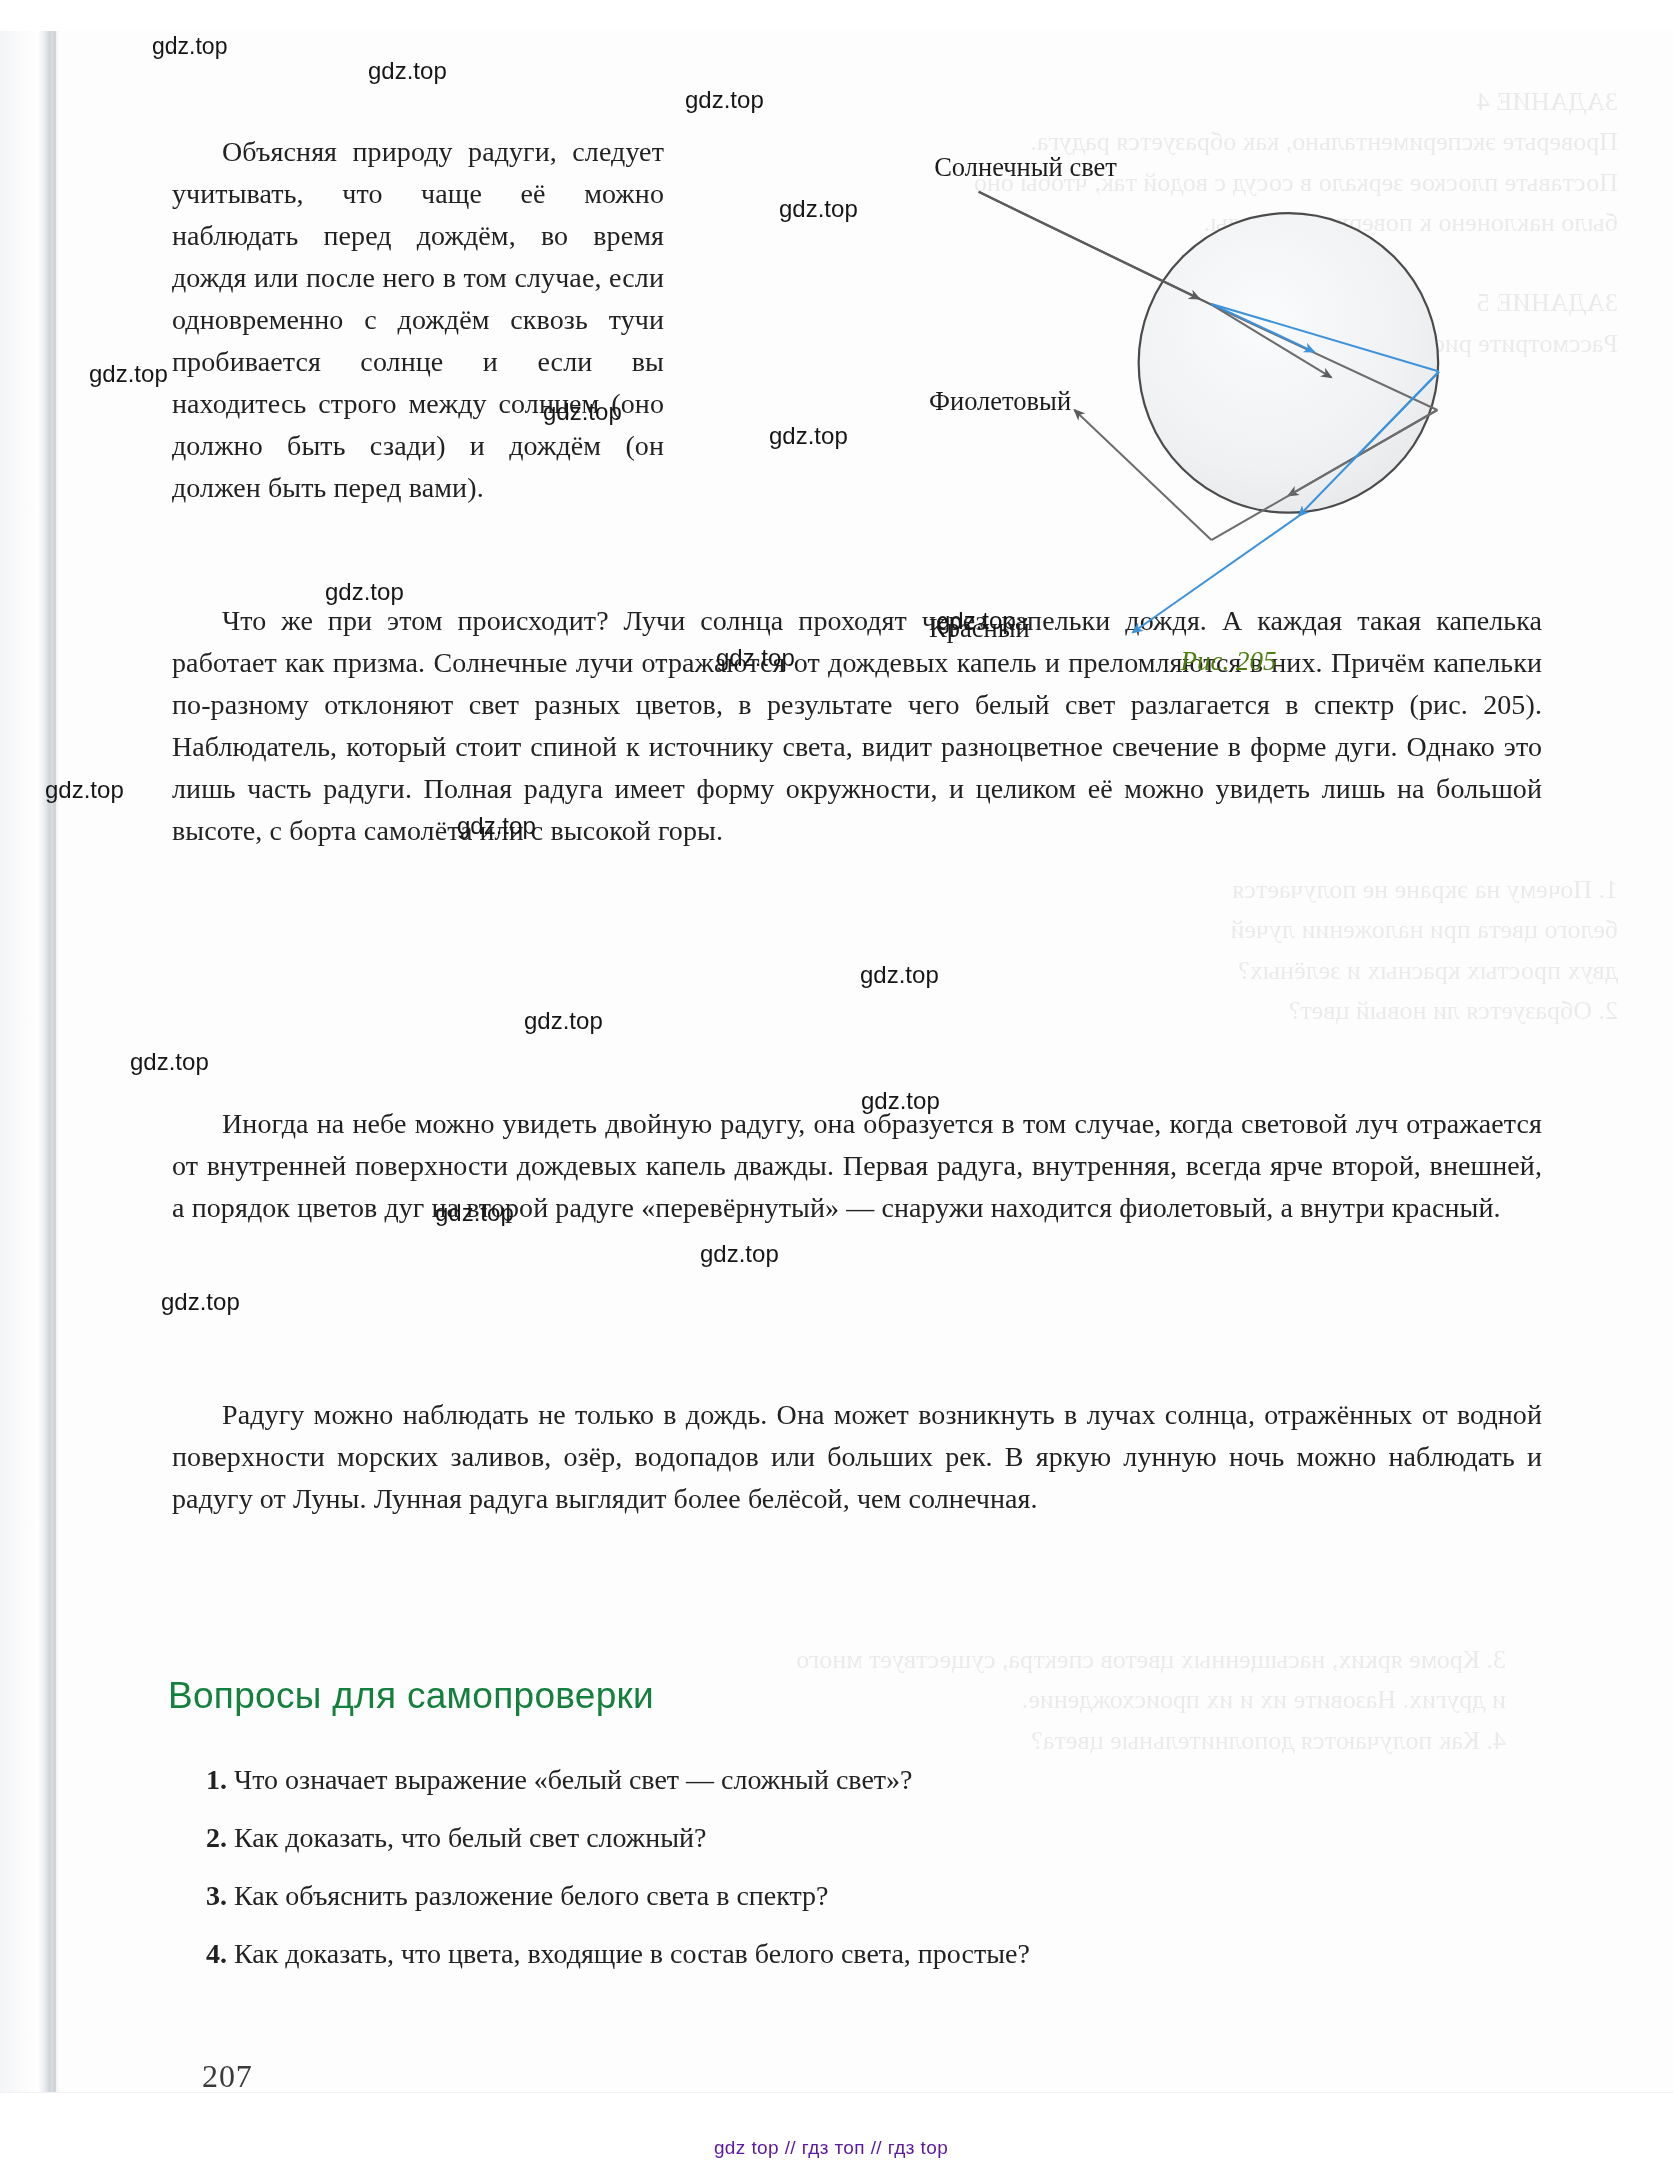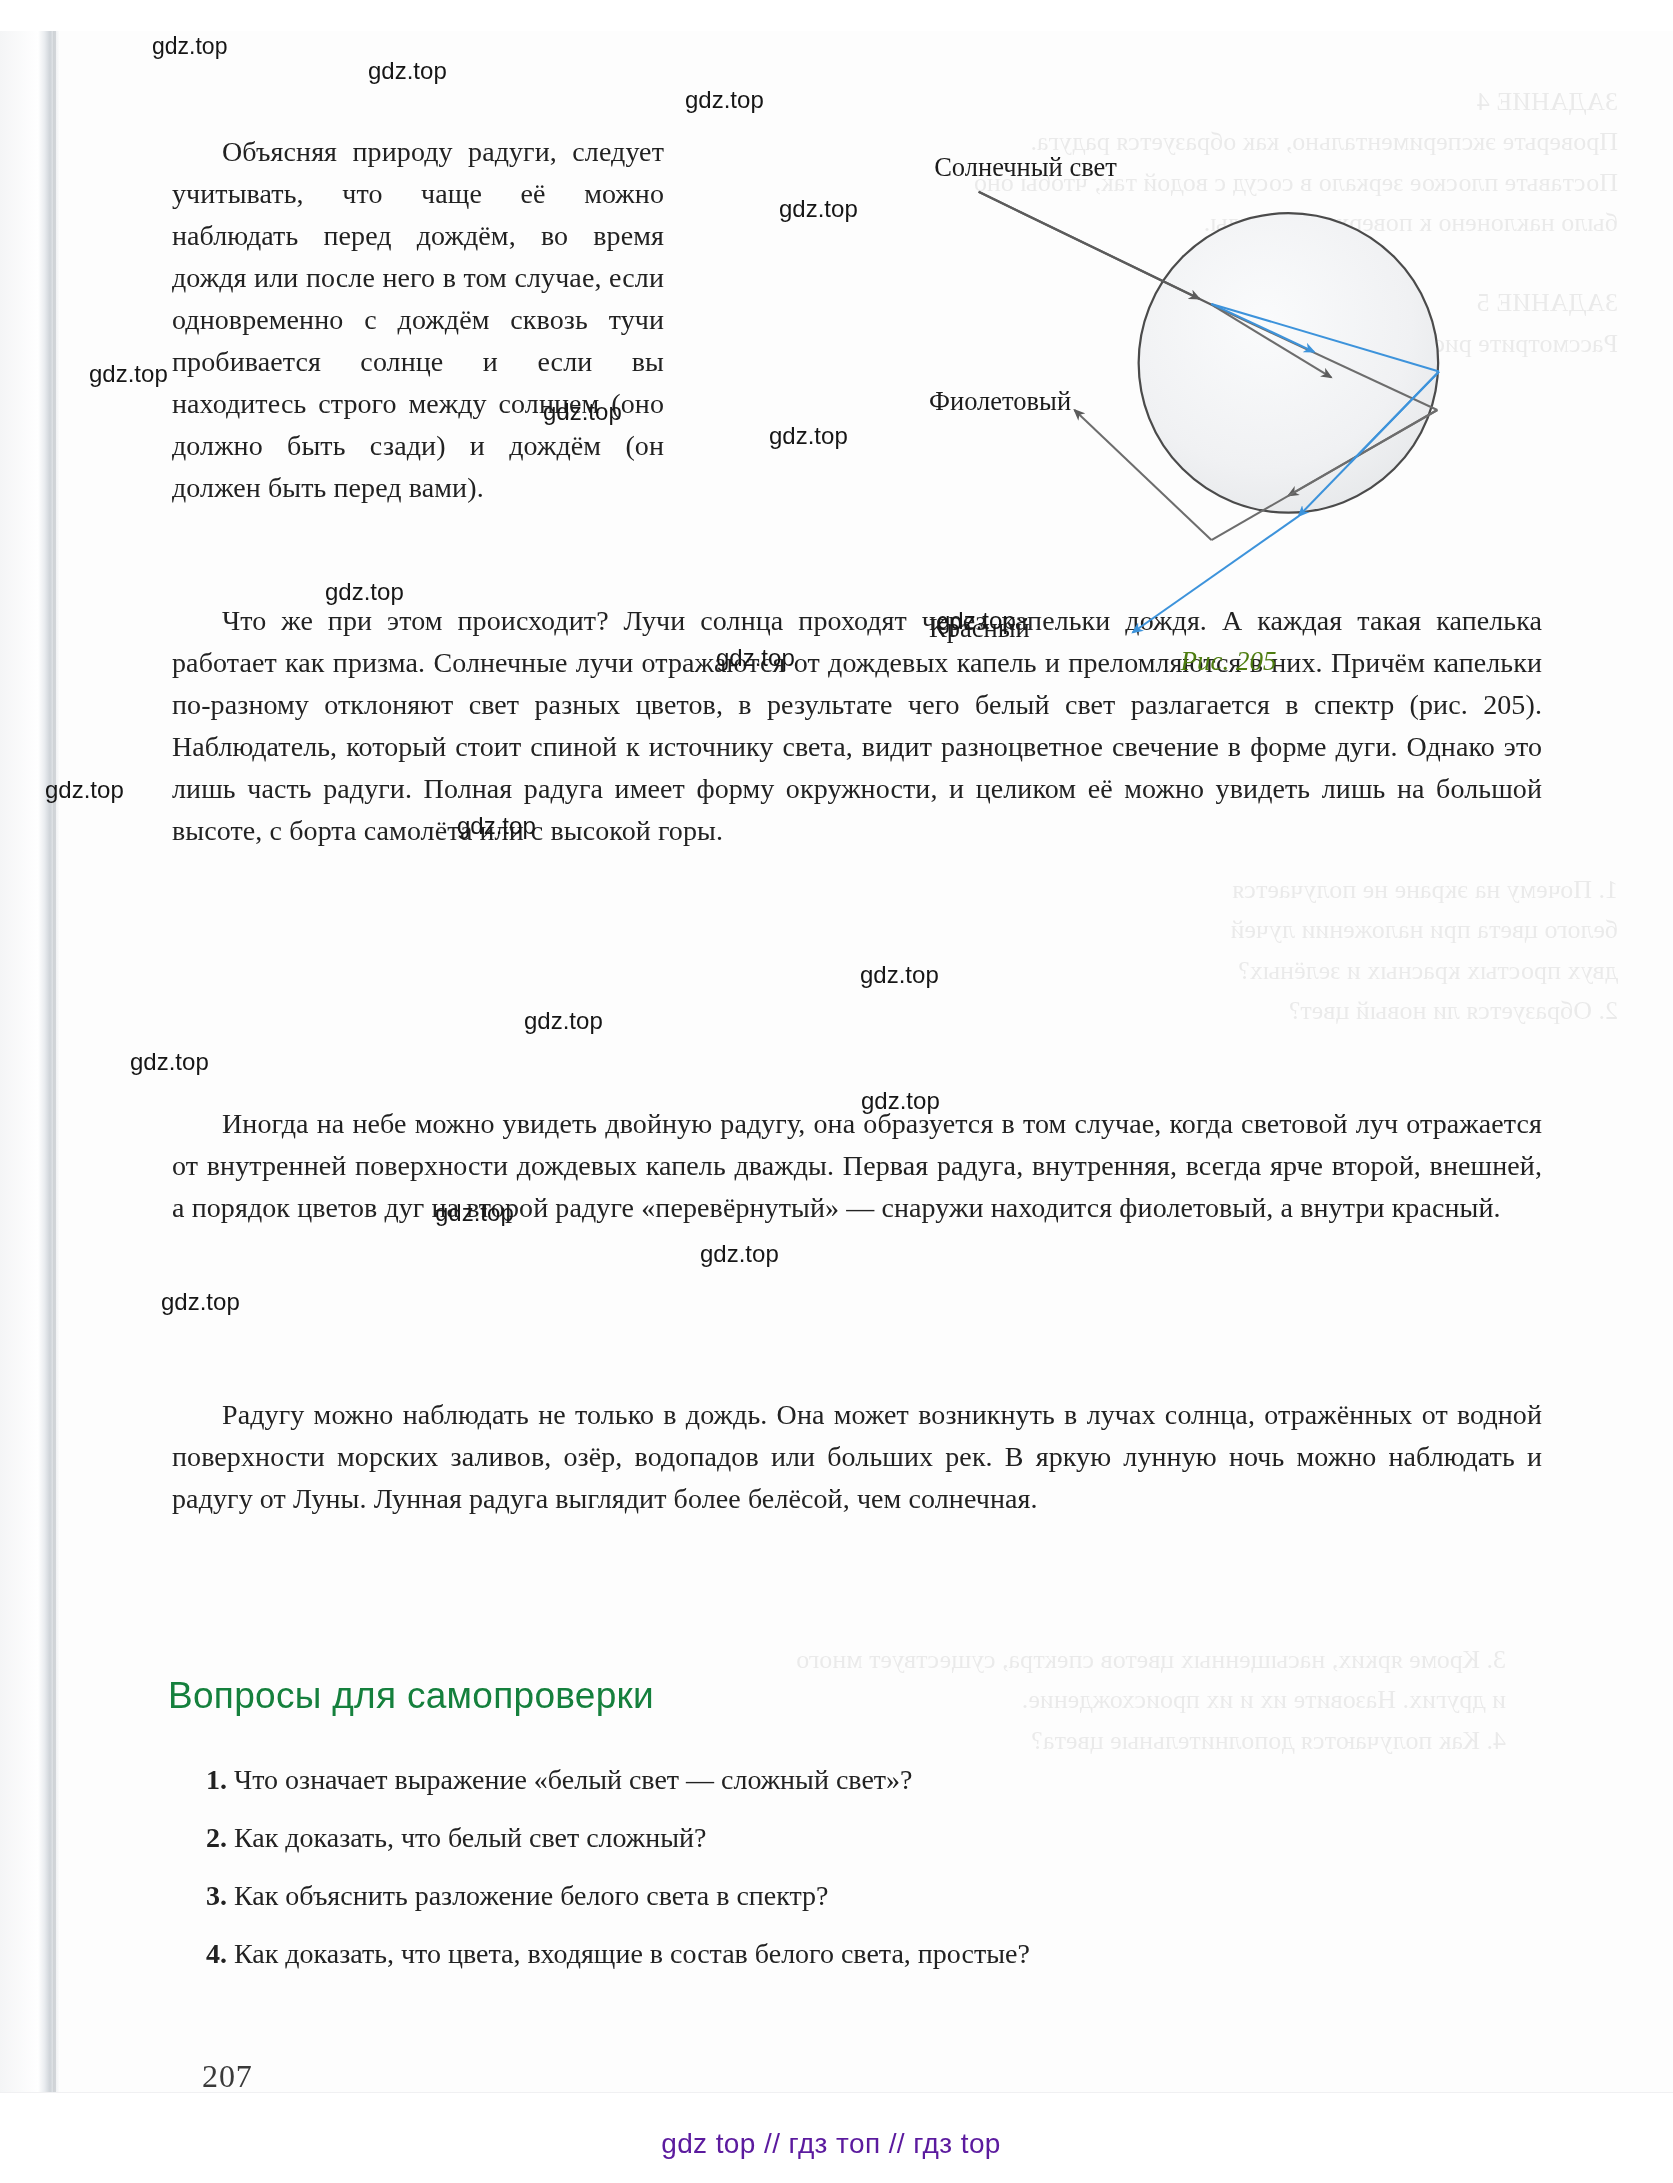--- a/index.html
+++ b/index.html
@@ -221,25 +221,25 @@
     left: 0;
     top: 2092px;
     width: 1674px;
     height: 91px;
     background: #ffffff;
     border-top: 1.7px solid #f0f0f2;
   }
   .bottom-strip .links {
     position: absolute;
     left: 0;
-    top: 35px;
+    top: 44px;
     width: 1662px;
     text-align: center;
     font-family: "Liberation Sans", "DejaVu Sans", sans-serif;
-    font-size: 28px;
+    font-size: 19px;
     color: #5b1a9e;
     letter-spacing: 0.4px;
   }
 </style>
 </head>
 <body>
 
 <div class="page">
 
   <div class="top-banner">Ищите нас по запросу ГДЗ ТОП</div>

